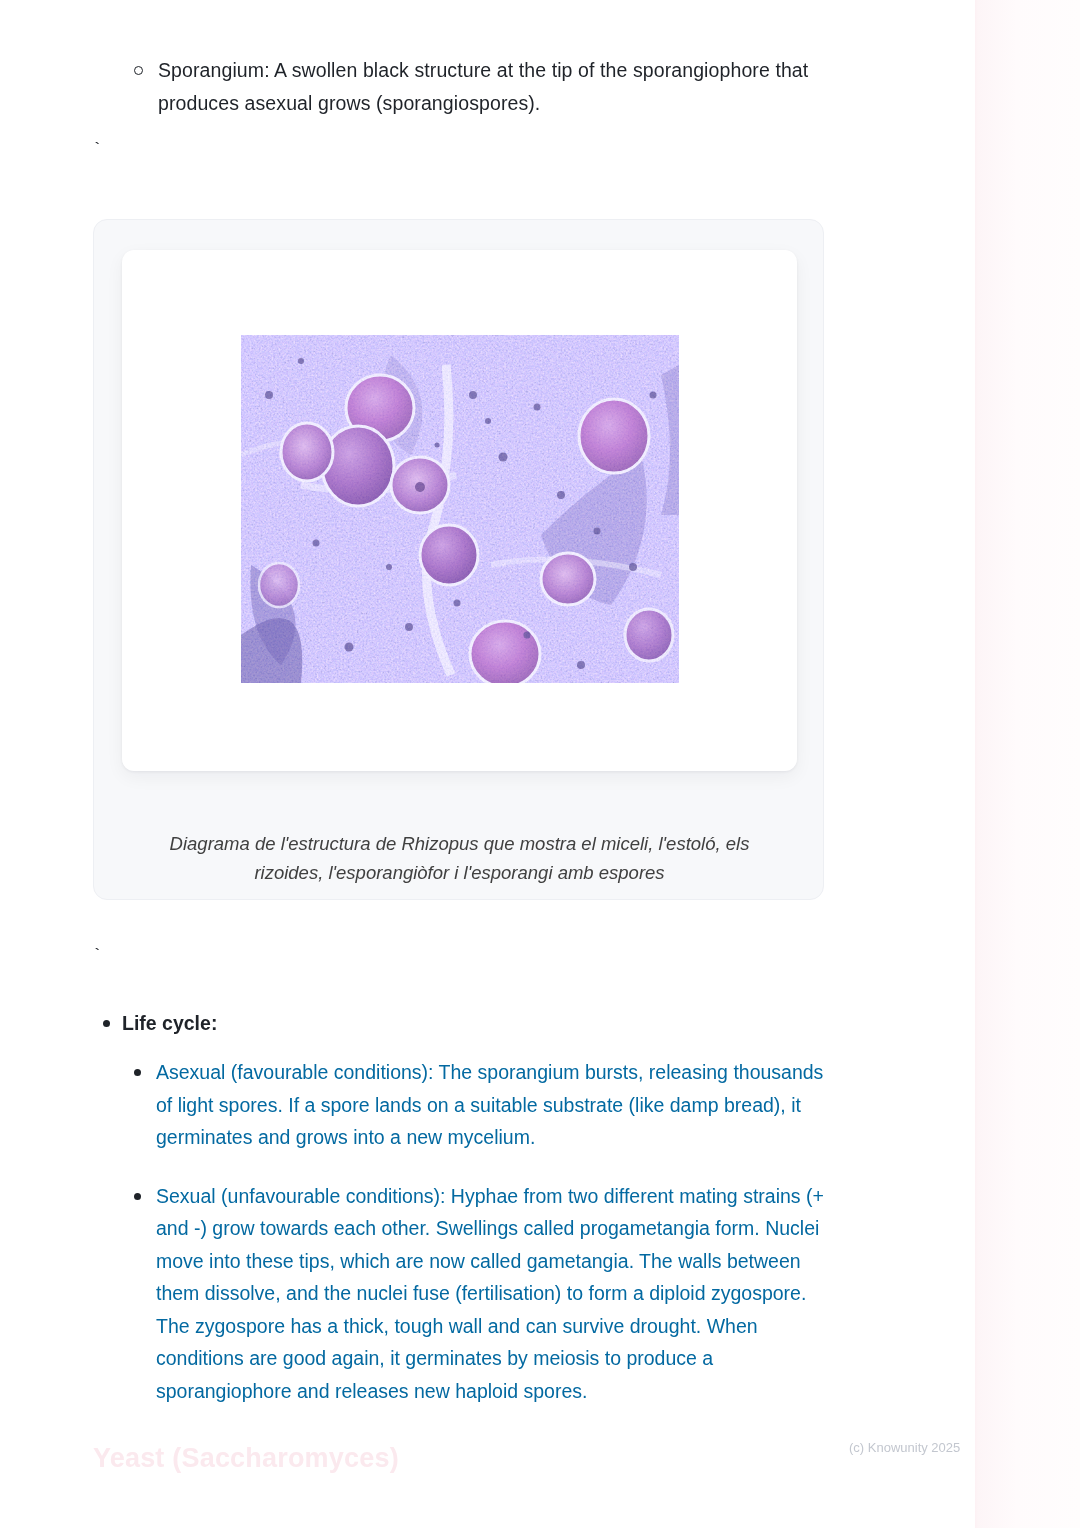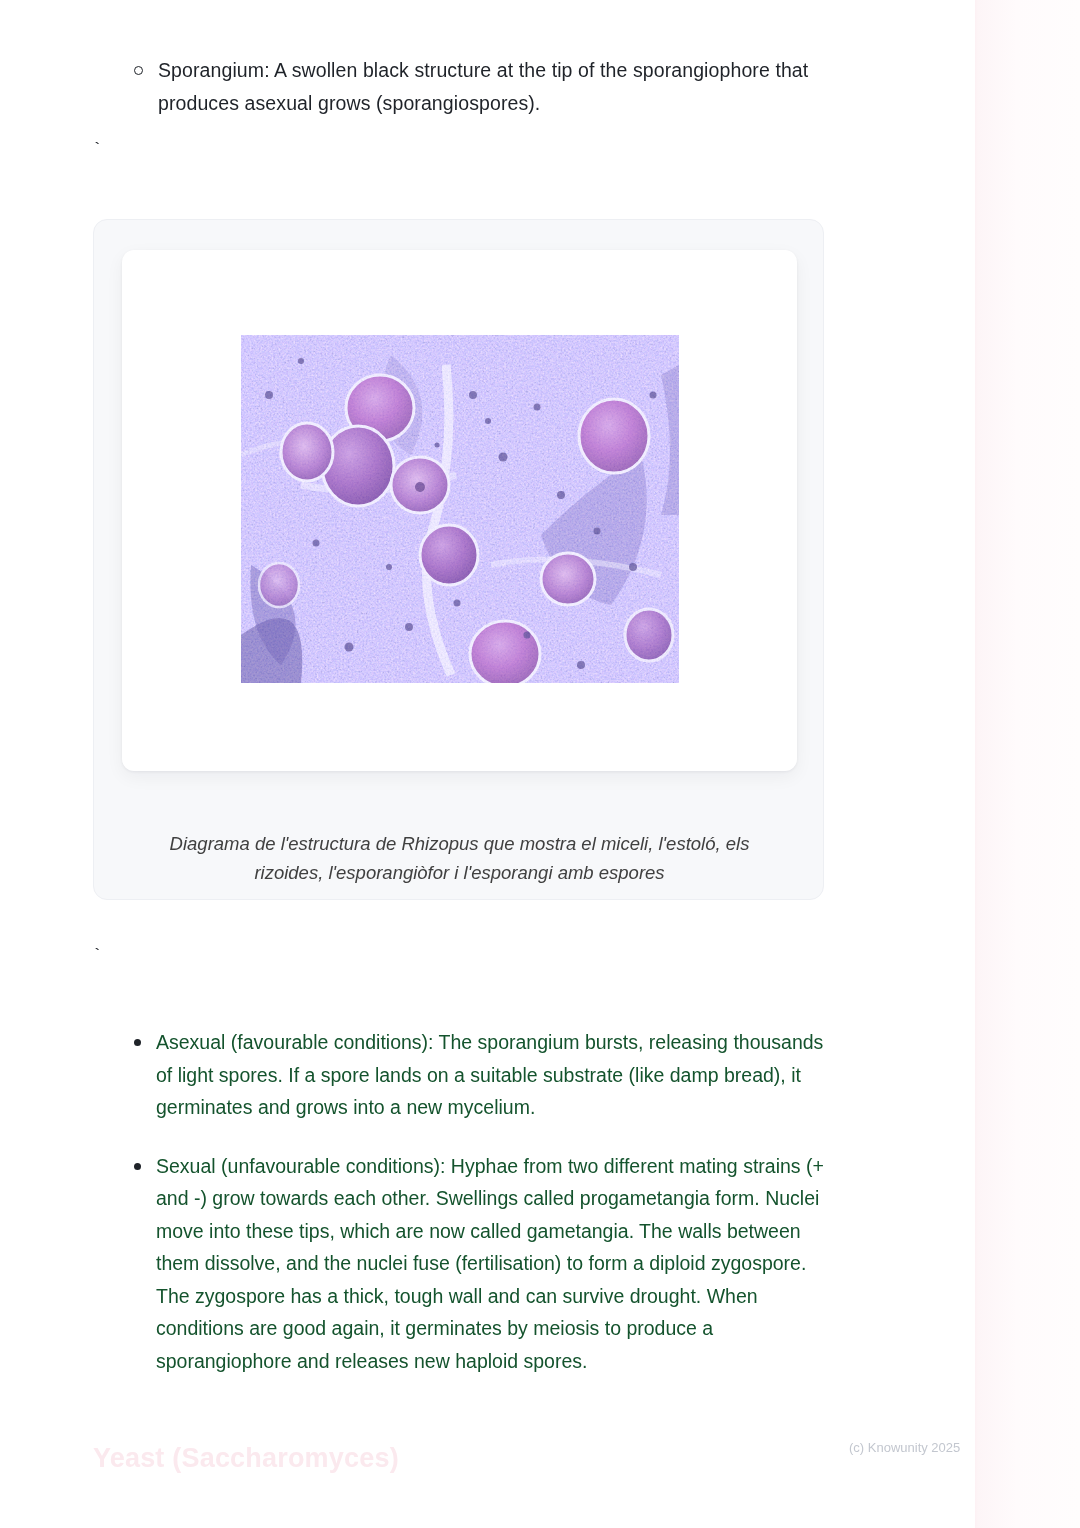--- a/index.html
+++ b/index.html
@@ -145,21 +145,21 @@
     border-radius: 50%;
     background: #1f2329;
   }
   .lc-sub {
     position: relative;
     margin-left: 32px;
     margin-top: 18px;
     padding-left: 24px;
     font-size: 19.5px;
     line-height: 32.5px;
-    color: #14532d;
+    color: #0369a1;
     width: 700px;
   }
   .lc-sub::before {
     content: "";
     position: absolute;
     left: 2px;
     top: 13px;
     width: 7px;
     height: 7px;
     border-radius: 50%;
@@ -284,20 +284,21 @@
           </g>
 
           <rect width="438" height="348" filter="url(#grain)" opacity="0.33"></rect>
         </svg>
       </div>
     </div>
     <div class="fig-caption">Diagrama de l'estructura de Rhizopus que mostra el miceli, l'estoló, els rizoides, l'esporangiòfor i l'esporangi amb espores</div>
   </div>
 
   <div class="lifecycle">
+    <div class="lc-head">Life cycle:</div>
 
     <div class="lc-sub"><span class="b">Asexual (favourable conditions):</span><span> The sporangium bursts, releasing thousands of light spores. If a spore lands on a suitable substrate (like damp bread), it germinates and grows into a new mycelium.</span></div>
 
     <div class="lc-sub second"><span class="b">Sexual (unfavourable conditions):</span><span> Hyphae from two different mating strains (+ and -) grow towards each other. Swellings called </span><span class="b">progametangia</span><span> form. Nuclei move into these tips, which are now called </span><span class="b">gametangia</span><span>. The walls between them dissolve, and the nuclei fuse (fertilisation) to form a diploid </span><span class="b">zygospore</span><span>. The zygospore has a thick, tough wall and can survive drought. When conditions are good again, it germinates by meiosis to produce a sporangiophore and releases new haploid spores.</span></div>
   </div>
 
   <div class="wm-heading">Yeast (Saccharomyces)</div>
   <div class="copyright">(c) Knowunity 2025</div>
 
 </div>

